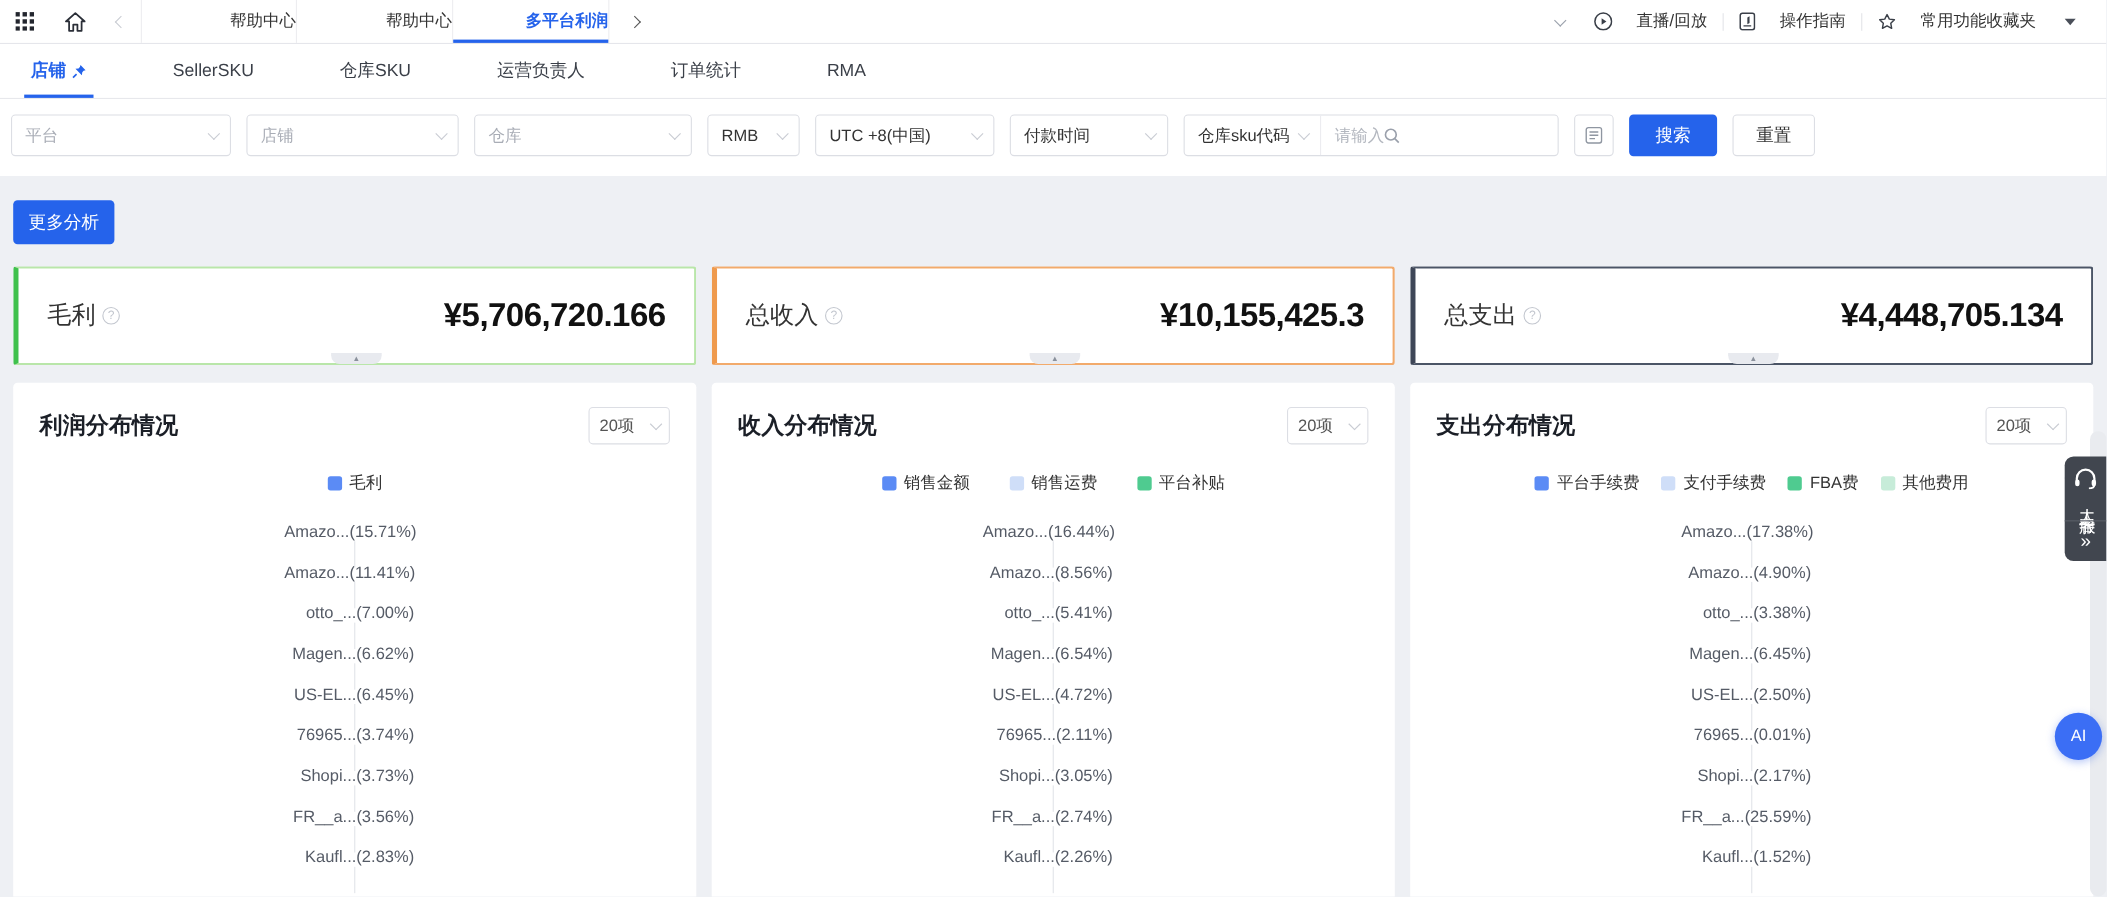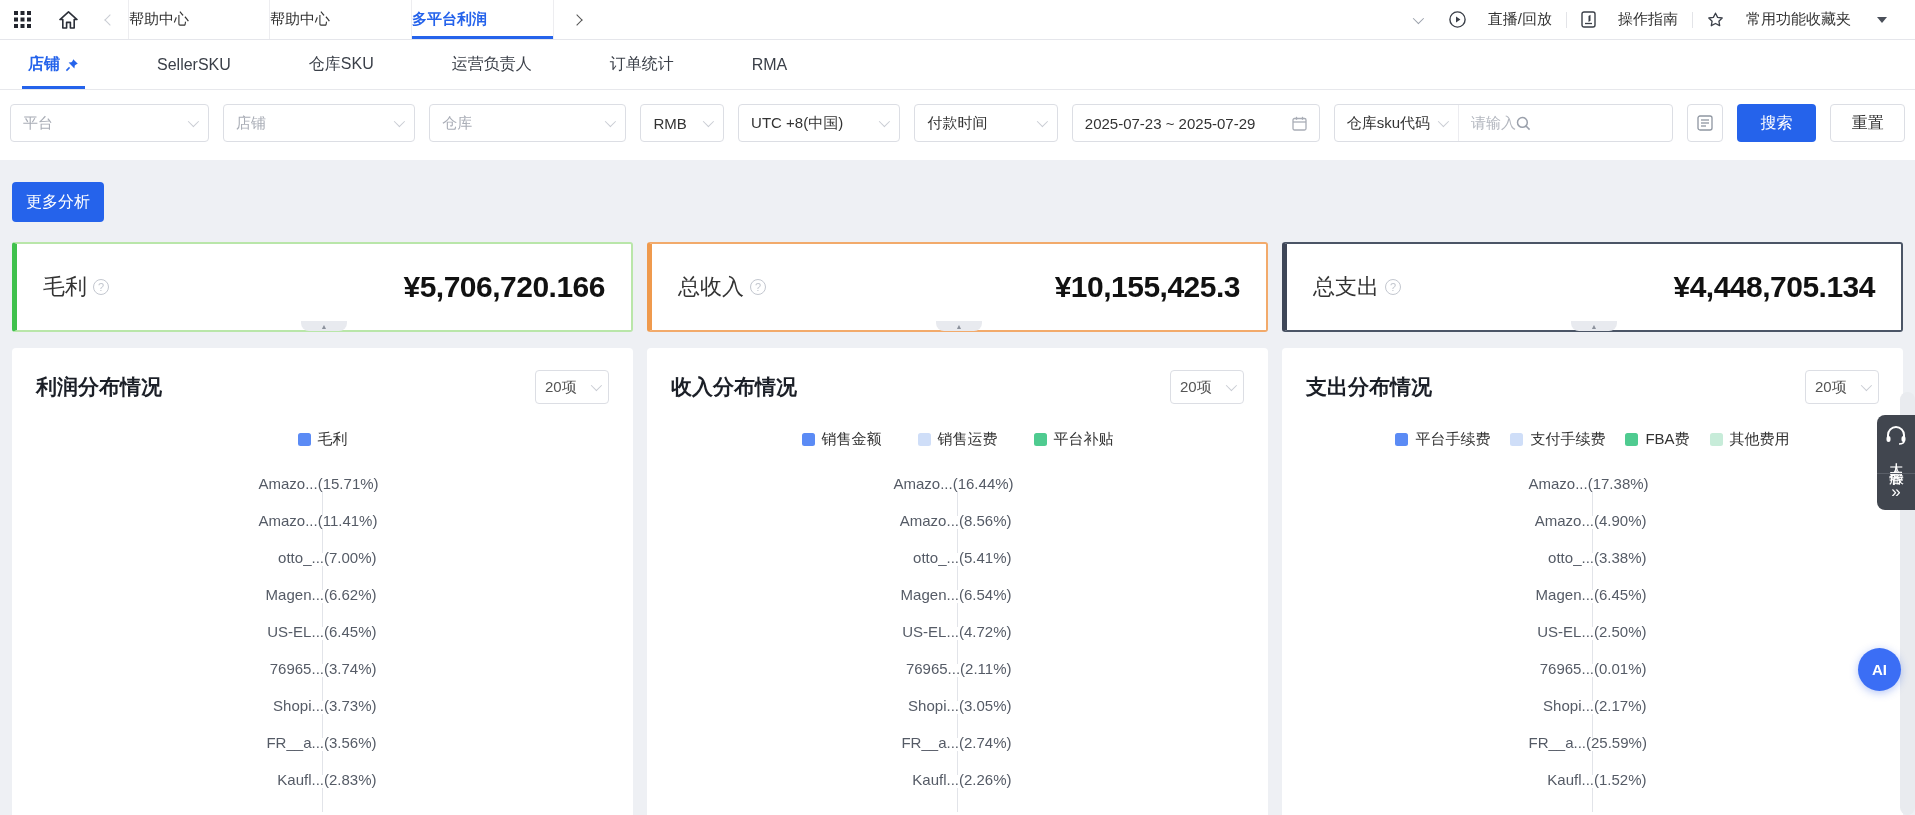--- a/index.html
+++ b/index.html
@@ -5,21 +5,21 @@
   * { margin:0; padding:0; box-sizing:border-box; }
   html,body { width:1915px; height:815px; overflow:hidden; }
   body {
     font-family:"Liberation Sans","DejaVu Sans",sans-serif;
     background:#eef0f4; color:#333; position:relative; font-size:15px;
   }
   
   .topbar { height:40px; background:#fff; border-bottom:1px solid #e5e6eb; display:flex; align-items:stretch; }
   .topbar-left { display:flex; align-items:center; }
   .icon-btn { display:flex; align-items:center; justify-content:center; padding:0 14px; height:100%; cursor:pointer; }
-  .tab { position:relative; display:flex; align-items:center; justify-content:flex-start; width:142px; height:100%;
+  .tab { position:relative; display:flex; align-items:center; justify-content:flex-end; width:142px; height:100%;
          border-right:1px solid #ededf0; font-size:15px; color:#333; cursor:pointer; }
   .tab.first { border-left:1px solid #ededf0; }
   .tab.active { color:#2563eb; font-weight:bold; }
   .tab.active::after { content:""; position:absolute; left:0; right:0; bottom:0; height:3px; background:#2563eb; }
   .tab-next { display:flex; align-items:center; justify-content:center; width:46px; }
   .topbar-right { margin-left:auto; display:flex; align-items:center; gap:0; padding-right:14px; }
   .tb-item { display:flex; align-items:center; gap:22px; padding:0 14px; font-size:15px; color:#333; cursor:pointer; height:20px; }
   .tb-divider { width:1px; height:16px; background:#e3e4e8; }
   
   .chev { display:inline-block; width:8px; height:8px; border-right:1.6px solid #9aa0ab; border-bottom:1.6px solid #9aa0ab; }
@@ -83,21 +83,21 @@
                 background-image:linear-gradient(to right,#edeef2 1px,transparent 1px);
                 background-size:12.5% 100%; display:flex; align-items:center; }
   .bar { display:flex; height:24px; }
   .seg { height:100%; }
   
   .scrollbar { position:absolute; right:0; top:392px; bottom:0; width:15px; background:#e9ebef; border-radius:8px; }
   .service-widget { position:absolute; right:0; top:415px; width:38px; background:#41464f; border-radius:8px 0 0 8px; color:#fff; display:flex; flex-direction:column; align-items:center; padding:10px 0 0 0; cursor:pointer; z-index:5; }
   .service-text { writing-mode:vertical-lr; text-orientation:upright; font-size:15px; letter-spacing:3px; margin:6px 0 10px 0; }
   .service-sep { width:100%; height:1px; background:#5a5f68; }
   .service-expand { height:36px; display:flex; align-items:center; justify-content:center; font-size:17px; width:100%; }
-  .ai-btn { position:absolute; right:14px; top:648px; width:43px; height:43px; border-radius:50%; background:#3b6ef5; color:#fff; font-weight:bold; font-size:15px; display:flex; align-items:center; justify-content:center; box-shadow:0 2px 8px rgba(40,90,230,.35); cursor:pointer; z-index:6; }
+  .ai-btn { position:absolute; right:4px; top:648px; width:43px; height:43px; border-radius:50%; background:#3b6ef5; color:#fff; font-weight:normal; font-size:15px; display:flex; align-items:center; justify-content:center; box-shadow:0 2px 8px rgba(40,90,230,.35); cursor:pointer; z-index:6; }
   svg { display:block; }
 </style>
 </head>
 <body>
 
 <div class="topbar">
   <div class="topbar-left">
     <span class="icon-btn">
       <svg width="17" height="17" viewBox="0 0 17 17">
         <g fill="#23262e">
@@ -216,31 +216,20 @@
       <span class="chev down light"></span>
   </div>
   <div class="sel" style="width:163px">
     <span class="sel-text">UTC +8(中国)</span>
       <span class="chev down light"></span>
   </div>
   <div class="sel" style="width:144px">
     <span class="sel-text">付款时间</span>
       <span class="chev down light"></span>
   </div>
-  <div class="datebox" style="width:249px">
-    <span class="date">2025-07-23 ~ 2025-07-29</span>
-    <span style="margin-left:auto">
-      <svg width="15" height="15" viewBox="0 0 15 15">
-          <rect x="1" y="2.5" width="13" height="11.5" rx="1.5" fill="none" stroke="#a9adb6" stroke-width="1.3"></rect>
-          <line x1="1" y1="6" x2="14" y2="6" stroke="#a9adb6" stroke-width="1.3"></line>
-          <line x1="4.5" y1="0.8" x2="4.5" y2="3.8" stroke="#a9adb6" stroke-width="1.3"></line>
-          <line x1="10.5" y1="0.8" x2="10.5" y2="3.8" stroke="#a9adb6" stroke-width="1.3"></line>
-        </svg>
-    </span>
-  </div>
   <div class="group" style="width:341px">
     <div class="g-sel">
       <span class="sel-text">仓库sku代码</span>
         <span class="chev down light"></span>
     </div>
     <div class="g-input">
       <span class="ph-text">请输入</span>
       <span>
         <svg width="15" height="15" viewBox="0 0 15 15">
             <circle cx="6.4" cy="6.4" r="4.9" fill="none" stroke="#9aa0ab" stroke-width="1.5"></circle>

